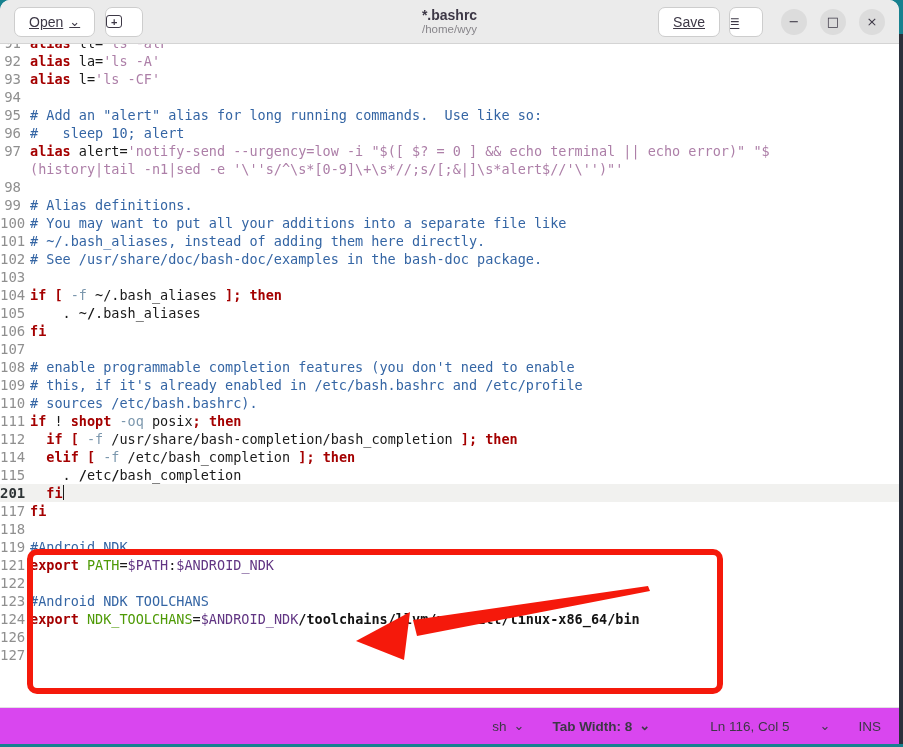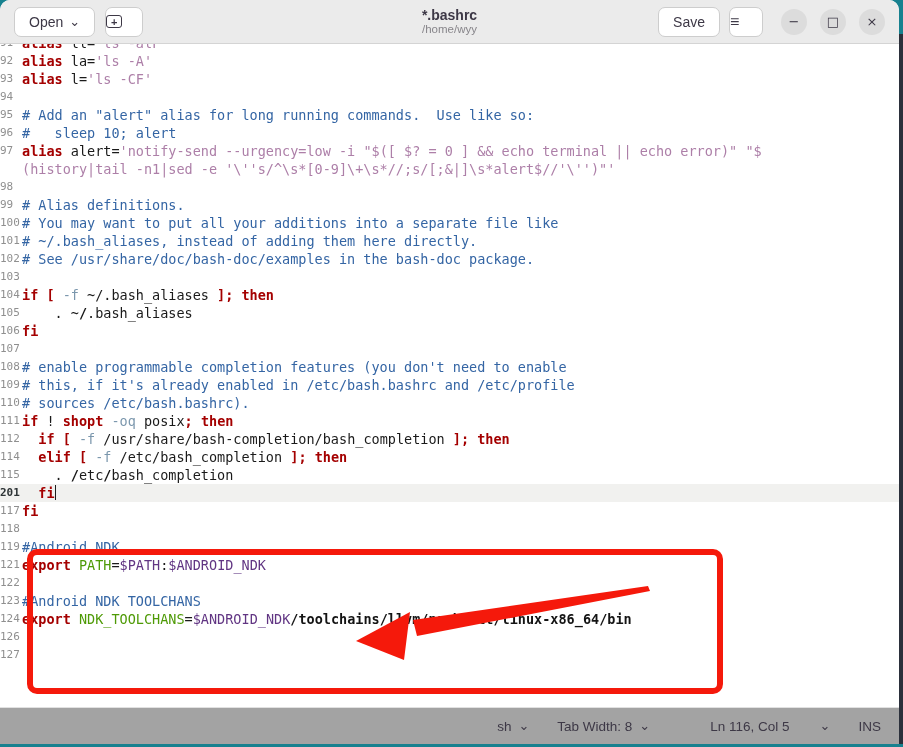--- a/index.html
+++ b/index.html
@@ -8,21 +8,21 @@
   .bg-strip { position:absolute; right:0; top:34px; width:4px; height:710px; background:#2b303b; }
   .window { position:absolute; left:0; top:0; width:899px; height:744px;
             background:#ffffff; border-radius:10px 10px 0 0; overflow:hidden;
             display:flex; flex-direction:column; }
   
   .headerbar { position:relative; height:44px; flex:none; background:#ebebeb;
                border-bottom:1px solid #d4d4d4; display:flex; align-items:center;
                padding:0 14px; }
   .btn { background:#ffffff; border:1px solid #cdcdcd; border-radius:7px; height:30px;
          display:flex; align-items:center; justify-content:flex-start; gap:6px;
-         font-size:14px; color:#3d3846; cursor:pointer; padding:0 14px; }
+         font-size:14px; color:#3d3846; cursor:pointer; padding:0 14px;text-decoration:underline; }
   .chev { font-size:13px; color:#3d3846; line-height:10px; }
   .newtab-btn { width:38px; padding:0; margin-left:10px; }
   .newtab-glyph { position:relative; width:16px; height:13px; border:1.5px solid #3d3846;
                   border-radius:3px; display:flex; align-items:center; justify-content:center;
                   font-size:11px; font-weight:bold; color:#3d3846; line-height:0; }
   .title-block { position:absolute; left:0; right:0; top:0; height:44px; display:flex;
                  flex-direction:column; align-items:center; justify-content:center;
                  pointer-events:none; }
   .title { font-size:14px; font-weight:bold; color:#3d3846; line-height:15px; }
   .subtitle { font-size:11.5px; color:#87858a; line-height:13px; }
@@ -32,41 +32,41 @@
           display:flex; align-items:center; justify-content:center; color:#3d3846;
           font-size:13px; margin-left:13px; cursor:pointer;
           font-family:"DejaVu Sans", sans-serif; }
   .wctl.first { margin-left:18px; }
   
   .editor { position:relative; flex:1; background:#ffffff; overflow:hidden;
             font-family:"DejaVu Sans Mono", monospace; font-size:13.5px; }
   .lines { margin-top:-10px; }
   .row { display:flex; height:18px; line-height:18px; white-space:pre; }
   .row.cur { background:#f1f1ef; }
-  .gut { flex:none; width:22px; text-align:right; padding-right:9px; color:#8f8f8f;
-         font-size:11px; }
+  .gut { flex:none; width:30px; text-align:right; padding-right:9px; color:#8f8f8f;
+         font-size:14px; }
   .row.cur .gut { color:#2e3436; font-weight:bold; }
   .code { white-space:pre; color:#1a1a1a; }
   .k { color:#a40000; font-weight:bold; }
   .s { color:#ad7fa8; }
   .c { color:#3465a4; }
   .o { color:#7b97ad; }
   .g { color:#4e9a06; }
   .p { color:#613583; }
   .b { color:#141414; font-weight:bold; }
   .t { color:#1a1a1a; }
   .caret { display:inline-block; width:1.5px; height:15px; background:#1c1c1c;
            vertical-align:-2px; }
   
-  .statusbar { flex:none; height:33px; background:#a3a3a3; border-top:1px solid #e1e1e1;
+  .statusbar { flex:none; height:33px; background:#d946ef; border-top:1px solid #e1e1e1;
                display:flex; align-items:center; font-size:13.5px; color:#3d3846;
                padding:18px 18px; justify-content:flex-end; }
   .sb-item { display:flex; align-items:center; gap:7px; cursor:pointer; }
   .sb-lang { margin-right:28px; }
-  .sb-tab { margin-right:60px; }
+  .sb-tab { margin-right:60px;font-weight:bold; }
   .sb-pos { margin-right:30px; cursor:default;align-items:flex-end; }
   .sb-chev { margin-right:28px; cursor:pointer; }
   .sb-ins { font-weight:normal; }
   
   .anno-rect { position:absolute; left:27px; top:549px; width:696px; height:145px;
                border:6px solid #f5190b; border-radius:10px; pointer-events:none; }
   .anno-arrow { position:absolute; left:0; top:0; width:899px; height:744px;
                 pointer-events:none; }
 </style>
 </head>

